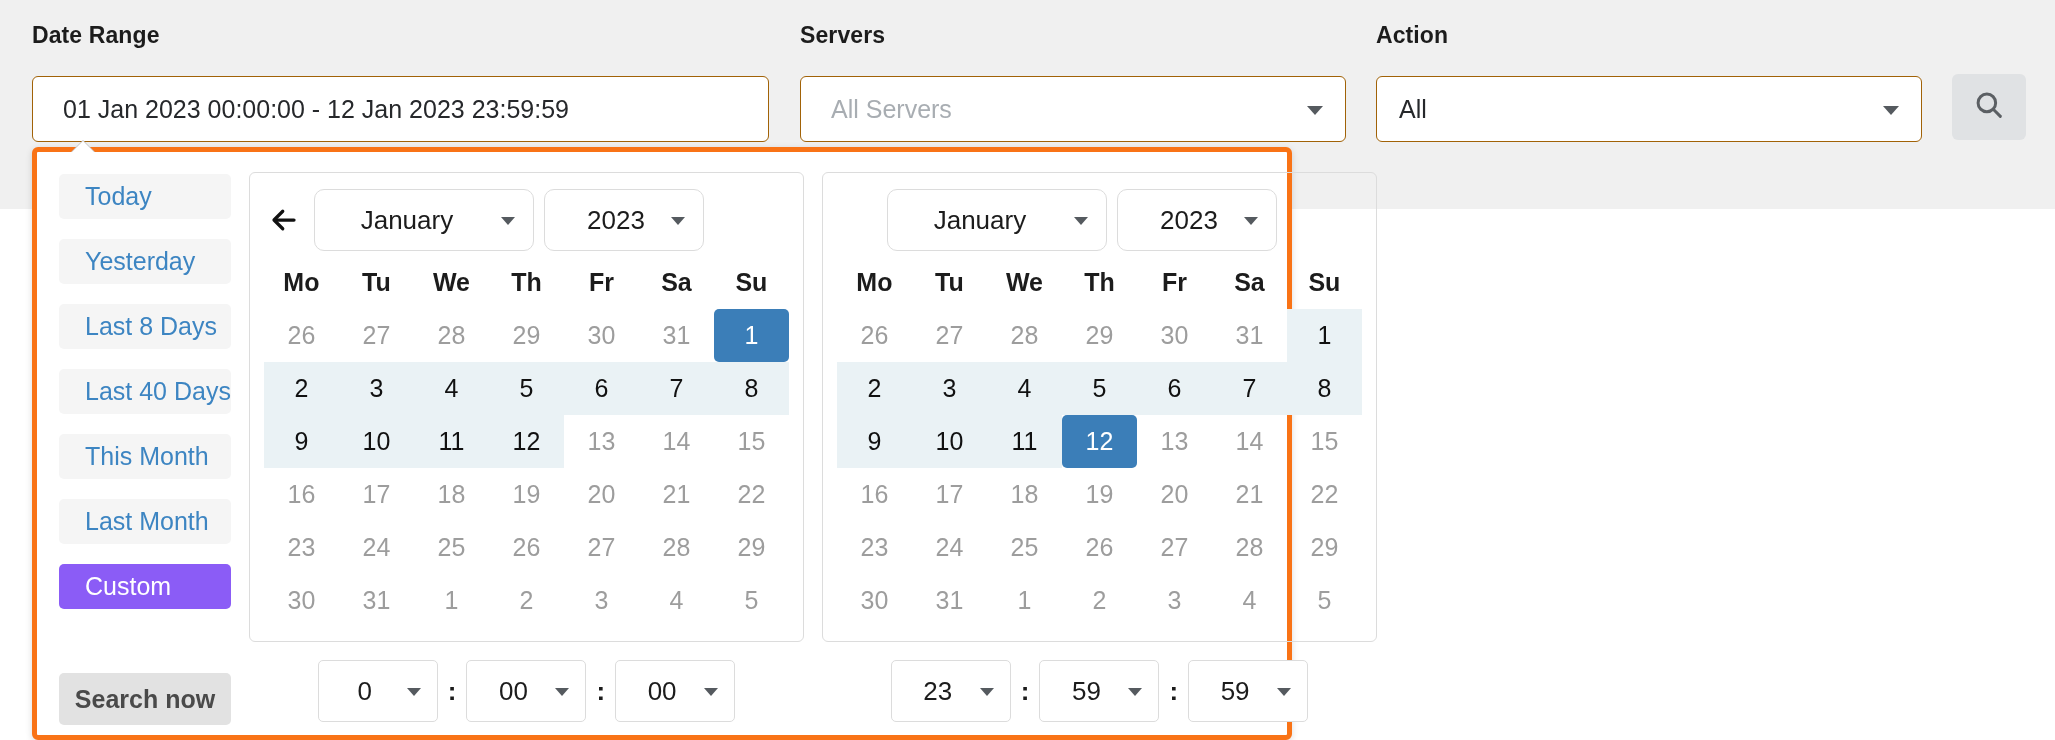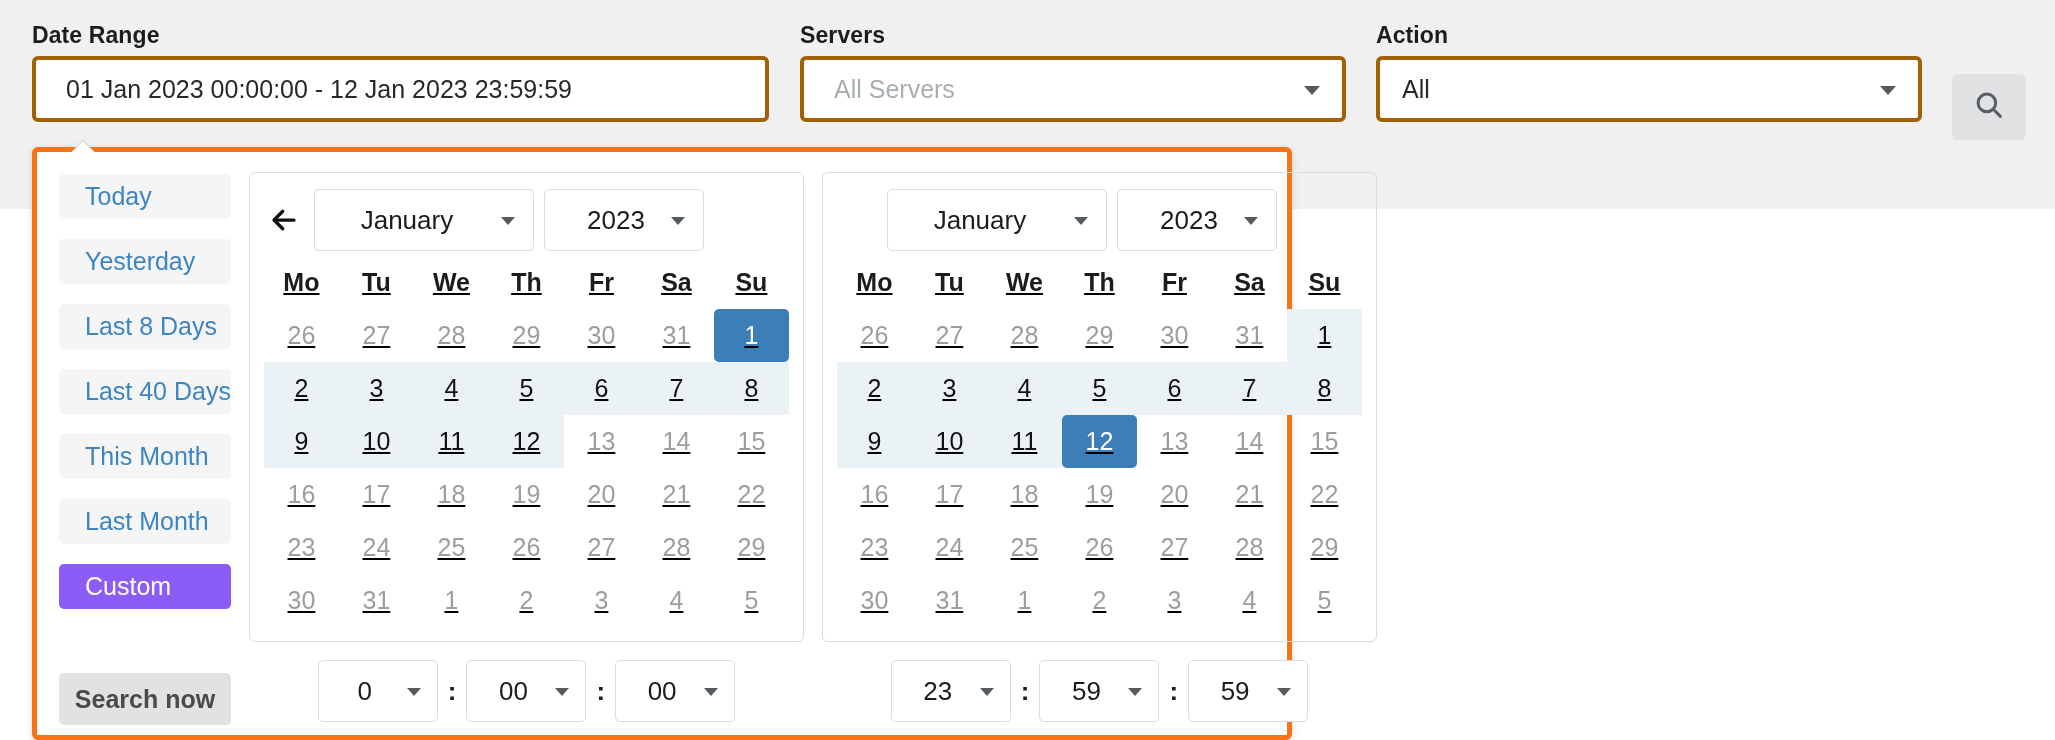--- a/index.html
+++ b/index.html
@@ -16,25 +16,25 @@
   .toolbar-bg {
     position: absolute; left: 0; top: 0;
     width: 2055px; height: 209px;
     background: #f0f0f0;
   }
 
   .field { position: absolute; }
   .field-label {
     font-size: 23px; font-weight: bold; color: #1c1c1c;
     letter-spacing: 0.1px; line-height: 26px;
-    margin-bottom: 8px;
+    margin-bottom: 28px;
   }
   .control {
     background: #ffffff;
-    border: 4px solid #a16207;
+    border: 1px solid #a16207;
     border-radius: 6px;
     height: 66px;
     display: flex; align-items: center;
     padding: 0 22px;
     position: relative;
   }
   .control-text { font-size: 25px; color: #26282b; white-space: nowrap; }
   .control-text.placeholder { color: #a8adb2; margin-left: 8px; }
 
   .caret {
@@ -122,35 +122,35 @@
     height: 62px; margin-bottom: 4px;
   }
   .nav-arrow {
     width: 40px; height: 40px;
     display: flex; align-items: center; justify-content: center;
     cursor: pointer; flex: none;
   }
   .nav-arrow.spacer { visibility: hidden; }
   .sel {
     position: relative;
-    border: 1px solid #dcdcdc; border-radius: 5px;
+    border: 1px solid #dcdcdc; border-radius: 10px;
     height: 62px;
     display: flex; align-items: center; justify-content: center;
     font-size: 26px; color: #1c1c1c;
     cursor: pointer;
     background: #fff;
   }
   .sel .caret {
     border-left-width: 7px; border-right-width: 7px; border-top-width: 8px;
     right: 18px;
   }
   .sel-month { width: 220px; padding-right: 34px; }
   .sel-year  { width: 160px; padding-right: 16px; }
 
-  table.cal { border-collapse: collapse; width: 100%; table-layout: fixed; text-decoration: underline; }
+  table.cal { border-collapse: collapse; width: 100%; table-layout: fixed; }
   table.cal th {
     font-size: 25px; font-weight: bold; color: #1c1c1c;
     height: 54px; text-align: center;
   }
   table.cal td {
     height: 53px; text-align: center;
     font-size: 25px; color: #9d9d9d;
     vertical-align: middle;
   }
   table.cal td.inrange { background: #eaf2f5; color: #111; }

